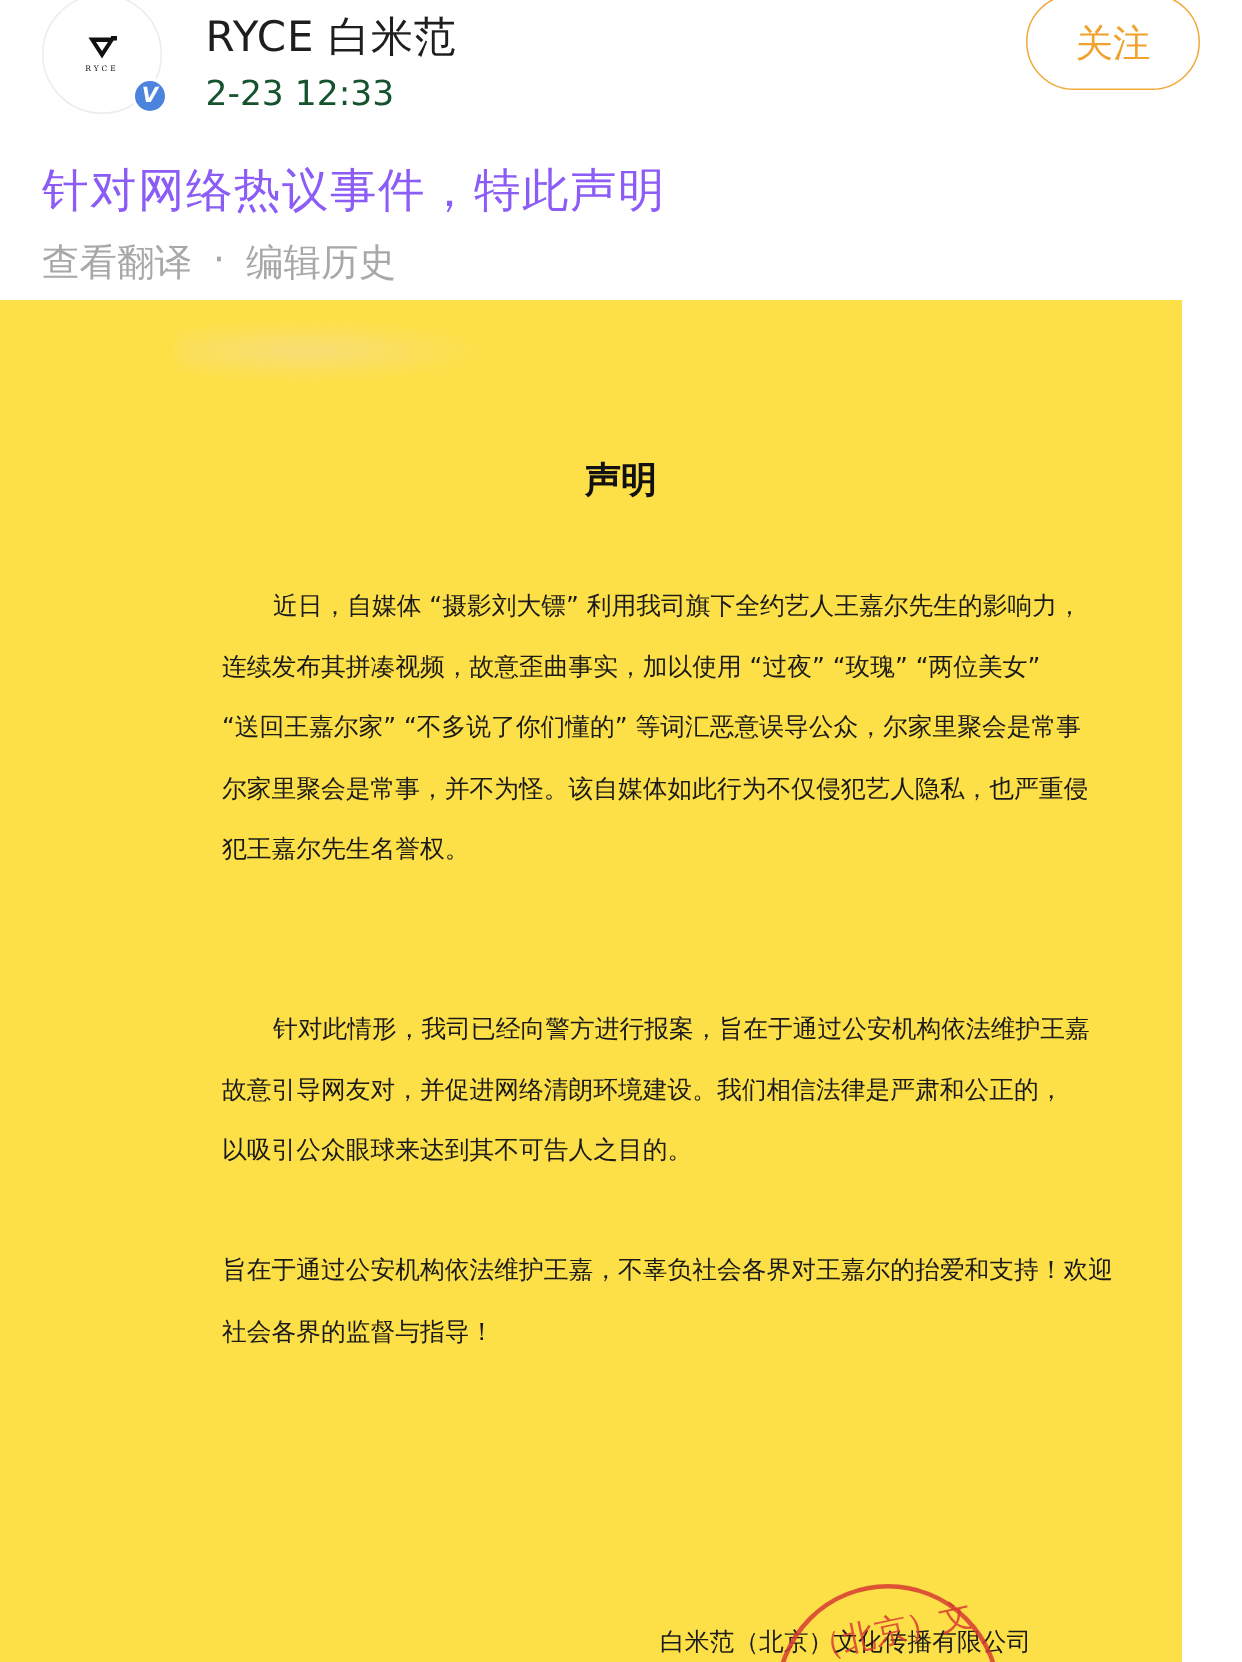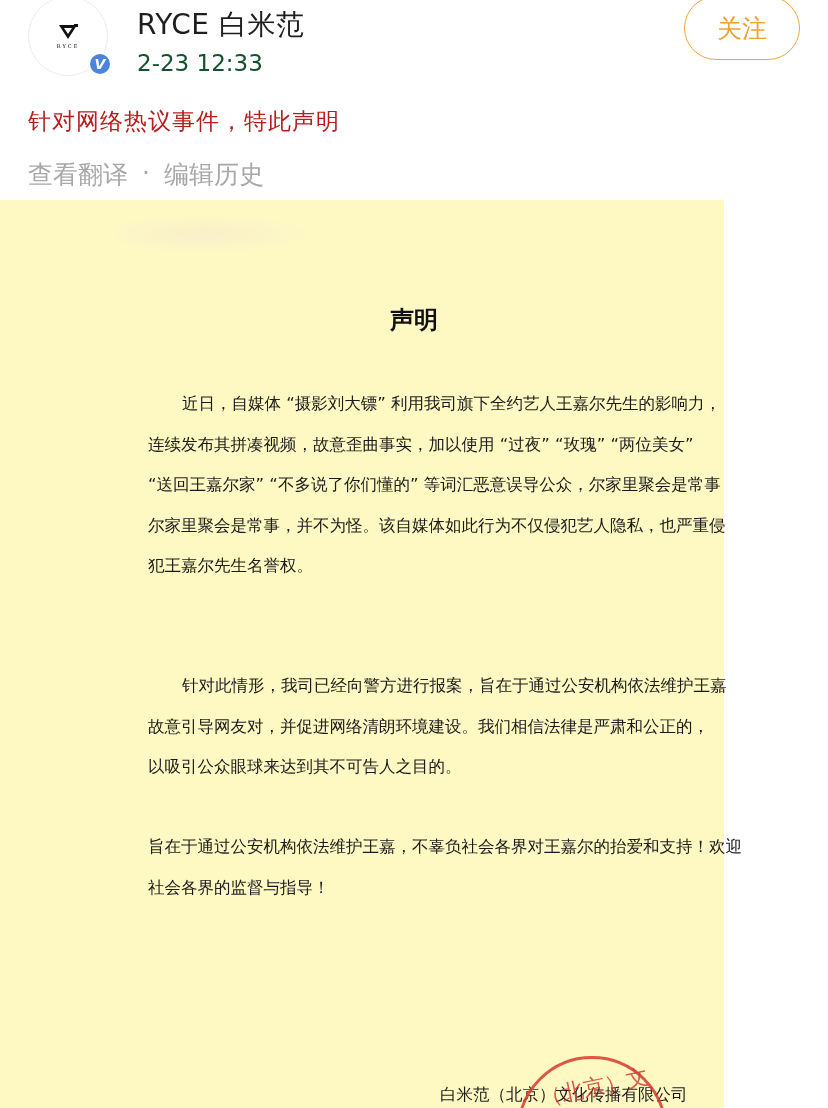--- a/index.html
+++ b/index.html
@@ -21,26 +21,26 @@
       font-family: "DejaVu Sans", sans-serif;
     }
     .username { position: absolute; left: 137px; top: 6px; font-size: 28px; color: #1e1e1e; letter-spacing: 0.5px; }
     .timestamp { position: absolute; left: 137px; top: 50px; font-size: 23px; color: #14532d; }
     .follow-btn {
       position: absolute; left: 684px; top: -4px; width: 116px; height: 64px; border-radius: 32px;
       border: 1.5px solid #f1a93a; color: #f0a12e; font-size: 25px; background: #fff;
       display: flex; align-items: center; justify-content: center; cursor: pointer;
     }
 
-    .post-title { position: absolute; left: 28px; top: 106px; font-size: 23px; color: #b91c1c; letter-spacing: 1px; }
+    .post-title { position: absolute; left: 28px; top: 106px; font-size: 31px; color: #8b5cf6; letter-spacing: 1px; }
     .post-links { position: absolute; left: 28px; top: 158px; font-size: 25px; color: #a8a8a8; display: flex; gap: 6px; justify-content: space-between; }
     .post-links span { cursor: pointer; }
     .post-links .dot { cursor: default; padding: 0 8px; }
 
-    .doc { position: absolute; left: 0; top: 200px; width: 724px; height: 908px; background: #fef9c3; }
+    .doc { position: absolute; left: 0; top: 200px; width: 788px; height: 908px; background: #fde047; }
     .blur-header {
       position: absolute; left: 118px; top: 14px; width: 210px; height: 40px;
       background: radial-gradient(ellipse at 40% 50%, rgba(240,220,220,0.35), rgba(250,250,250,0) 70%);
       filter: blur(4px);
     }
     .doc-title { position: absolute; left: 0; width: 828px; top: 104px; text-align: center; font-size: 24px; font-weight: bold; color: #111; }
     .para { position: absolute; left: 148px; width: 548px; font-size: 16.5px; line-height: 40.5px; color: #1a1a1a; text-align: justify; }
     .para .line { display: block; white-space: nowrap; }
     .para .indent { padding-left: 34px; }
     .p1 { top: 184px; }

